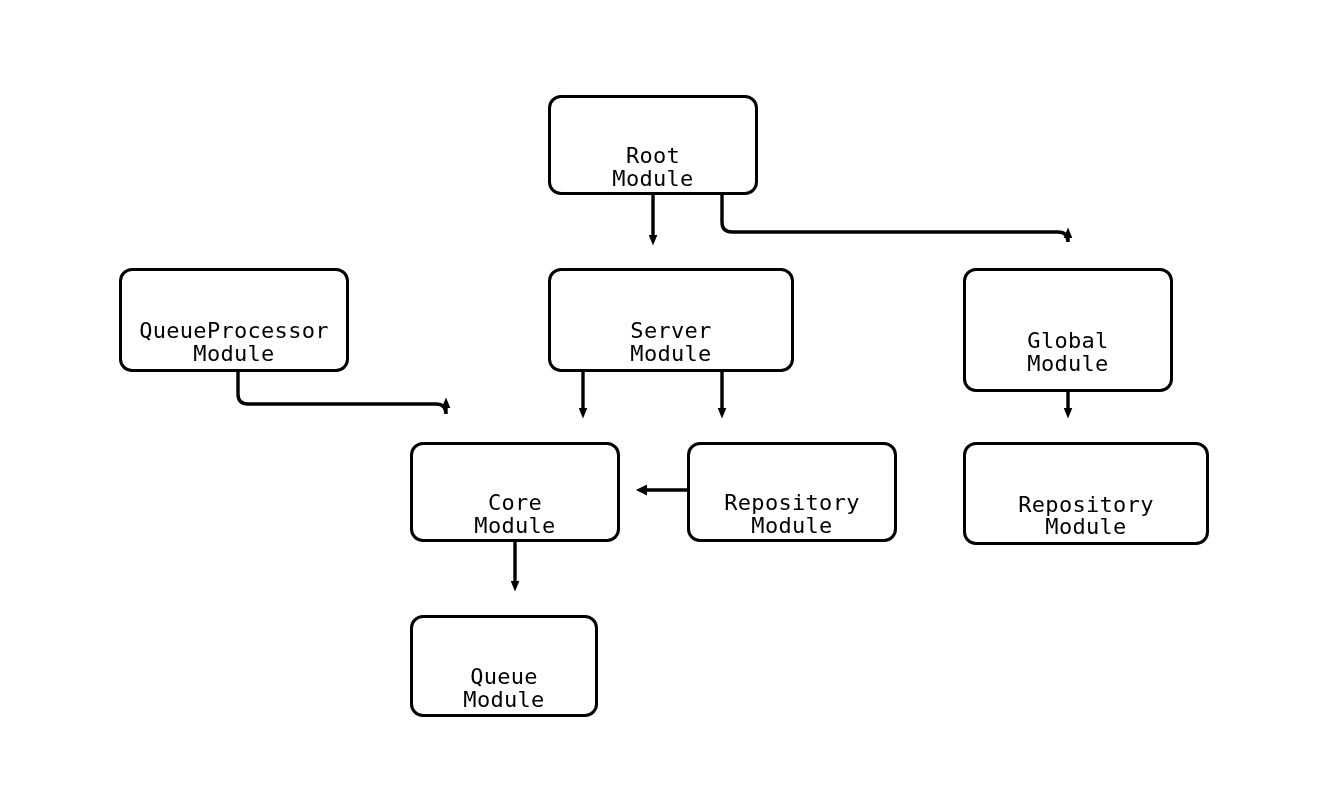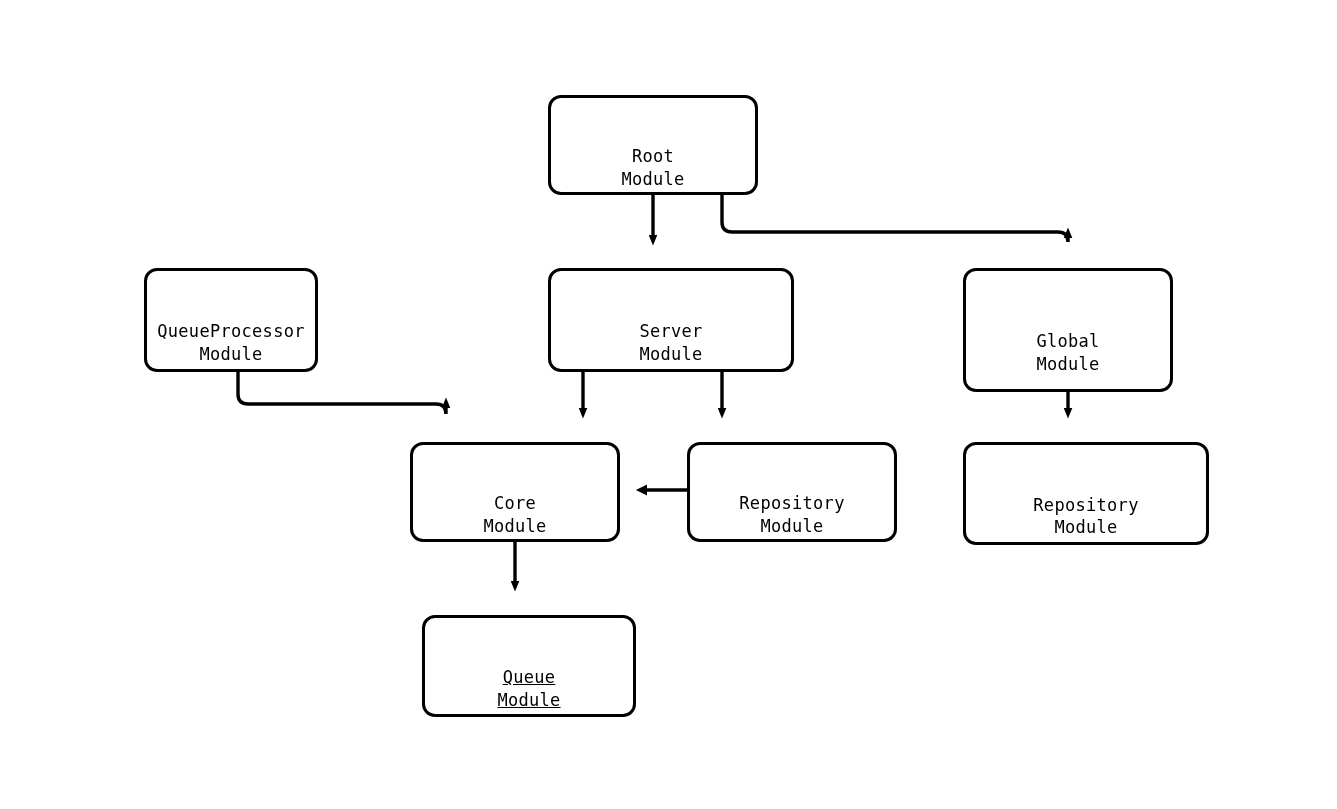--- a/index.html
+++ b/index.html
@@ -34,21 +34,21 @@
     border: 3.2px solid #000000;
     border-radius: 13px;
     display: flex;
     flex-direction: column;
     align-items: center;
     justify-content: center;
     z-index: 2;
   }
   .node-label {
     font-family: "DejaVu Sans Mono", "Liberation Mono", monospace;
-    font-size: 17px;
+    font-size: 22px;
     line-height: 22.5px;
     color: #000000;
     text-align: center;
     letter-spacing: 0.3px;
     white-space: pre;
     margin-top: 45px;
   }
 </style>
 </head>
 <body>
@@ -94,21 +94,21 @@
     <g>
       <path d="M515,542 L515,581" stroke="#000000" stroke-width="3.4" fill="none" marker-end="url(#arrow-down)"></path>
     </g>
   </svg>
 
   <div class="node" style="left:548px; top:95px; width:210px; height:100px;">
     <div class="node-label">Root
 Module</div>
   </div>
 
-  <div class="node" style="left:144px; top:268px; width:174px; height:104px;">
+  <div class="node" style="left:119px; top:268px; width:230px; height:104px;">
     <div class="node-label">QueueProcessor
 Module</div>
   </div>
 
   <div class="node" style="left:548px; top:268px; width:246px; height:104px;">
     <div class="node-label">Server
 Module</div>
   </div>
 
   <div class="node" style="left:963px; top:268px; width:210px; height:124px;">
@@ -124,18 +124,18 @@
   <div class="node" style="left:687px; top:442px; width:210px; height:100px;">
     <div class="node-label">Repository
 Module</div>
   </div>
 
   <div class="node" style="left:963px; top:442px; width:246px; height:103px;">
     <div class="node-label">Repository
 Module</div>
   </div>
 
-  <div class="node" style="left:422px; top:615px; width:214px; height:102px;text-decoration:underline;">
+  <div class="node" style="left:410px; top:615px; width:188px; height:102px;">
     <div class="node-label">Queue
 Module</div>
   </div>
 
 </div>
 
 </body></html>

